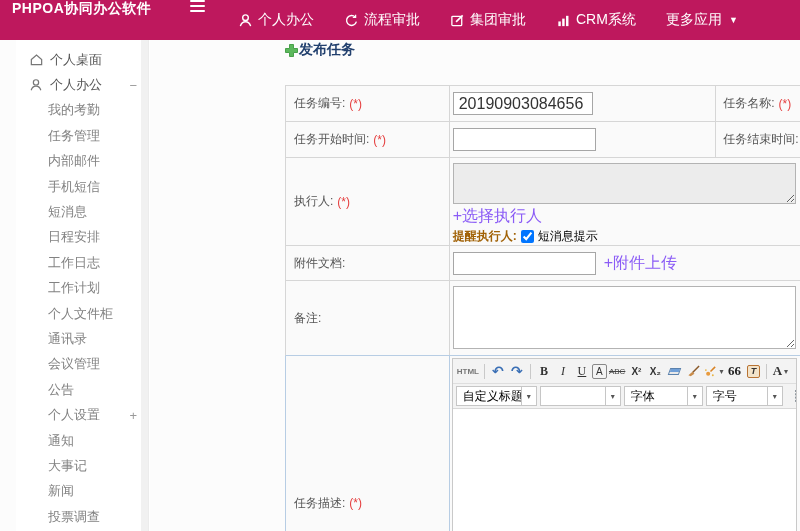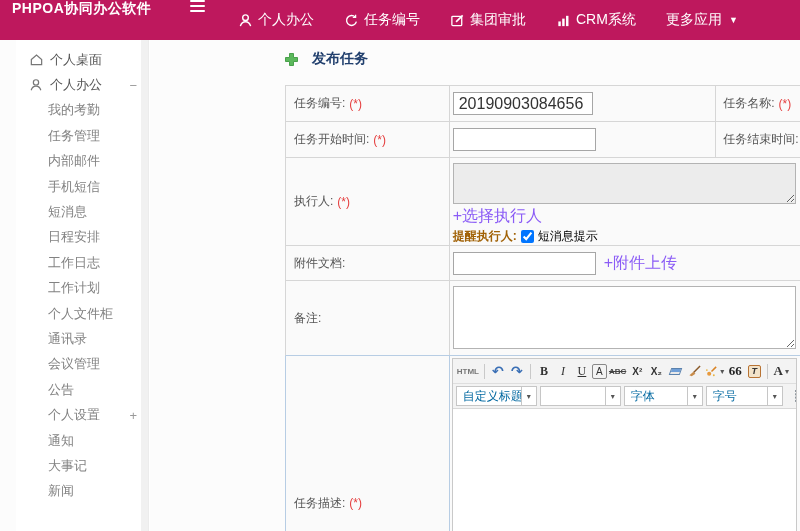--- a/index.html
+++ b/index.html
@@ -20,21 +20,21 @@
   .sidebar { position:absolute; left:16px; top:40px; width:140px; height:491px; background:#fff; border-right:1px solid #e4e4e4; overflow:hidden; }
   .sidebar-scroll { position:absolute; left:141px; top:40px; width:8px; height:491px; background:#f1f1f1; border-right:1px solid #ececec; }
   .side-list { list-style:none; padding-top:7px; }
   .side-item { height:25.4px; display:flex; align-items:center; padding-left:12px; font-size:13px; color:#555; cursor:pointer; }
   .side-item .s-icon { width:16px; height:16px; margin-right:6px; display:flex; align-items:center; justify-content:center; }
   .side-item.sub { padding-left:32px; color:#828282; }
   .side-item .toggle { margin-left:auto; margin-right:18px; color:#999; font-size:13px; }
 
   
   .content { position:absolute; left:150px; top:40px; right:0; bottom:0; background:#fcfcfc; }
-  .page-title { position:absolute; left:135px; top:10px; display:flex; align-items:center; gap:14px; }
+  .page-title { position:absolute; left:135px; top:1px; display:flex; align-items:center; gap:1px; }
   .page-title .t { font-size:14px; font-weight:bold; color:#22406e; }
 
   
   .ftable { position:absolute; left:135px; top:45px; width:562px; }
   .frow { display:flex; border-left:1px solid #d6d6d6; border-bottom:1px solid #d6d6d6; border-right:1px solid #d6d6d6; background:#fafafa; }
   .frow.first { border-top:1px solid #d6d6d6; }
   .fcell { position:relative; }
   .lbl { width:164px; display:flex; align-items:center; padding-left:8px; font-size:12px; color:#555; border-right:1px solid #d6d6d6; white-space:nowrap; }
   .lbl .req { color:#e53e3e; margin-left:4px; }
   .mid { width:267px; display:flex; align-items:center; padding-left:3px; border-right:1px solid #d6d6d6; }
@@ -64,29 +64,29 @@
   .tb { display:flex; align-items:center; height:25px; background:#f3f3f3; border-bottom:1px solid #dedede; padding-left:3px; gap:1px; overflow:hidden; }
   .tb2 { border-bottom:1px solid #d8d8d8; gap:3px; }
   .tbtn { min-width:18px; height:20px; display:flex; align-items:center; justify-content:center; font-size:12px; color:#333; cursor:pointer; border-radius:2px; padding:0 1px; }
   .tb-sep { width:1px; height:15px; background:#c9c9c9; margin:0 3px; }
   .b-html { font-size:8px; font-weight:bold; color:#777; letter-spacing:0; }
   .b-undo,.b-redo { color:#3a6fb5; font-size:14px; font-weight:bold; }
   .b-bold { font-weight:bold; font-family:"Liberation Serif","DejaVu Serif",serif; }
   .b-italic { font-style:italic; font-family:"Liberation Serif","DejaVu Serif",serif; }
   .b-under { text-decoration:underline; font-family:"Liberation Serif","DejaVu Serif",serif; }
   .b-boxa { border:1px solid #888; font-size:10px; height:15px; min-width:15px; }
-  .b-strike { font-size:8px; text-decoration:line-through; font-weight:bold; color:#444; }
+  .b-strike { font-size:8px; text-decoration:line-through; font-weight:normal; color:#444; }
   .b-sup,.b-sub { font-size:10px; font-weight:bold; }
   .b-eraser i { display:block; width:11px; height:7px; transform:skewX(-20deg); background:linear-gradient(180deg,#6f9fd8 55%,#e9e9e9 55%); border:1px solid #5b82ad; }
   .b-quote { font-weight:bold; font-family:"Liberation Serif","DejaVu Serif",serif; font-size:13px; color:#222; }
   .b-colorA { font-weight:bold; font-family:"Liberation Serif","DejaVu Serif",serif; font-size:13px; }
   .b-caret { font-size:8px; color:#555; margin-left:2px; }
   .b-paste i { display:flex; align-items:center; justify-content:center; width:13px; height:13px; border:1px solid #b87333; background:#f3e3c9; font-size:9px; font-weight:bold; color:#333; border-radius:2px; }
   .dd { display:flex; align-items:stretch; height:20px; background:#fff; border:1px solid #c6c6c6; cursor:pointer; }
-  .dd .dd-txt { display:flex; align-items:center; padding:0 6px; font-size:12px; color:#0369a1; white-space:nowrap; }
+  .dd .dd-txt { display:flex; align-items:center; padding:0 6px; font-size:12px; color:#000000; white-space:nowrap; }
   .dd .dd-btn { display:flex; align-items:center; justify-content:center; width:15px; border-left:1px solid #c6c6c6; font-size:8px; color:#555; }
   .dd-title .dd-txt { width:64px; } .dd-para .dd-txt { width:64px;margin-top:28px; } .dd-font .dd-txt { width:62px; } .dd-size .dd-txt { width:60px; }
   .align-ic { display:flex; align-items:center; justify-content:center; width:20px; height:20px; cursor:pointer; }
   .ed-body { height:244px; background:#fff; }
 </style>
 </head>
 <body>
 
 <div id="app">
 
@@ -103,21 +103,21 @@
             <circle cx="8" cy="5" r="3"></circle>
             <path d="M2.5 14c.9-3 3-4.6 5.5-4.6s4.6 1.6 5.5 4.6"></path>
           </svg>
         <span>个人办公</span>
       </div>
       <div class="nav-item">
         <svg width="15" height="15" viewBox="0 0 16 16" fill="none" stroke="#fff" stroke-width="1.5">
             <path d="M13.2 9.2A5.3 5.3 0 1 1 12 4.4"></path>
             <path d="M12.4 1.8v3h-3" stroke-width="1.3"></path>
           </svg>
-        <span>任务编号</span>
+        <span>流程审批</span>
       </div>
       <div class="nav-item">
         <svg width="15" height="15" viewBox="0 0 16 16" fill="none" stroke="#fff" stroke-width="1.4">
             <rect x="2" y="3.5" width="10.5" height="10" rx="1"></rect>
             <path d="M6.5 9.5l7-7" stroke-width="1.8"></path>
           </svg>
         <span>集团审批</span>
       </div>
       <div class="nav-item">
         <svg width="15" height="15" viewBox="0 0 16 16" fill="#fff">
@@ -195,20 +195,23 @@
         <span class="toggle">+</span>
       </li>
       <li class="side-item sub">
           <span>通知</span>
         </li>
       <li class="side-item sub">
           <span>大事记</span>
         </li>
       <li class="side-item sub">
           <span>新闻</span>
+        </li>
+      <li class="side-item sub">
+          <span>投票调查</span>
         </li>
     </ul>
   </div>
   <div class="sidebar-scroll"></div>
 
   <div class="content">
 
     <div class="page-title">
       <svg width="13" height="13" viewBox="0 0 13 13">
           <path d="M4.5 0.5h4v4h4v4h-4v4h-4v-4h-4v-4h4z" fill="#5cb85c" stroke="#49a14b" stroke-width="1"></path>

